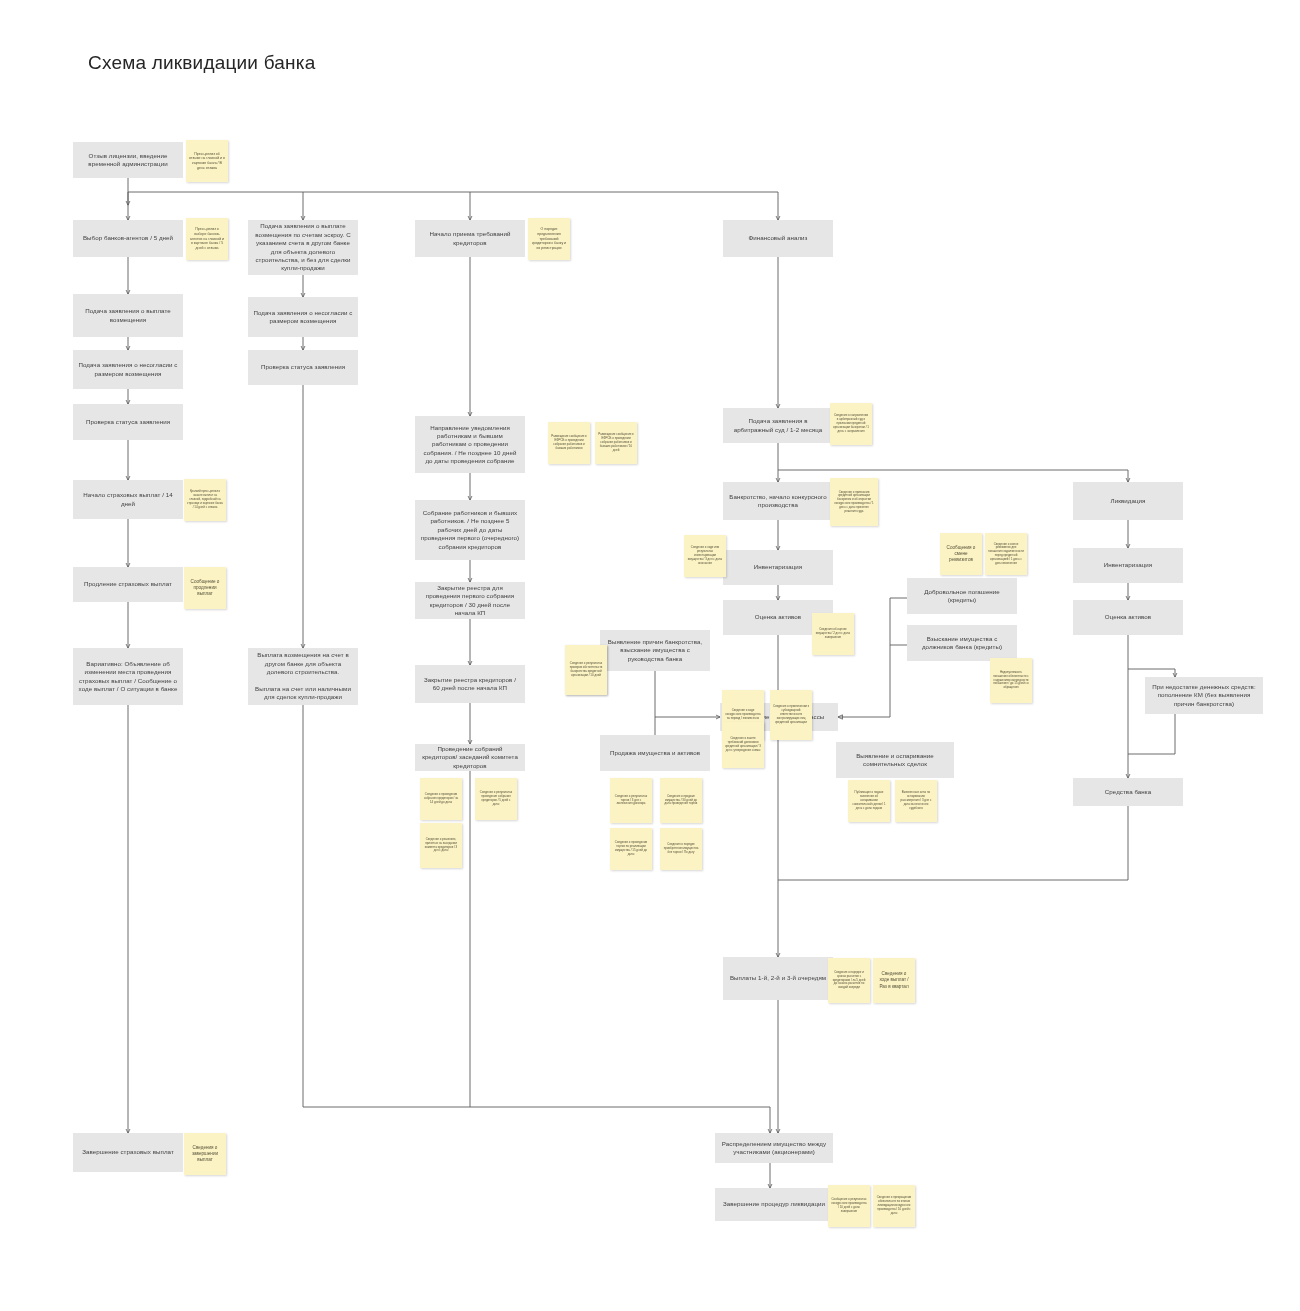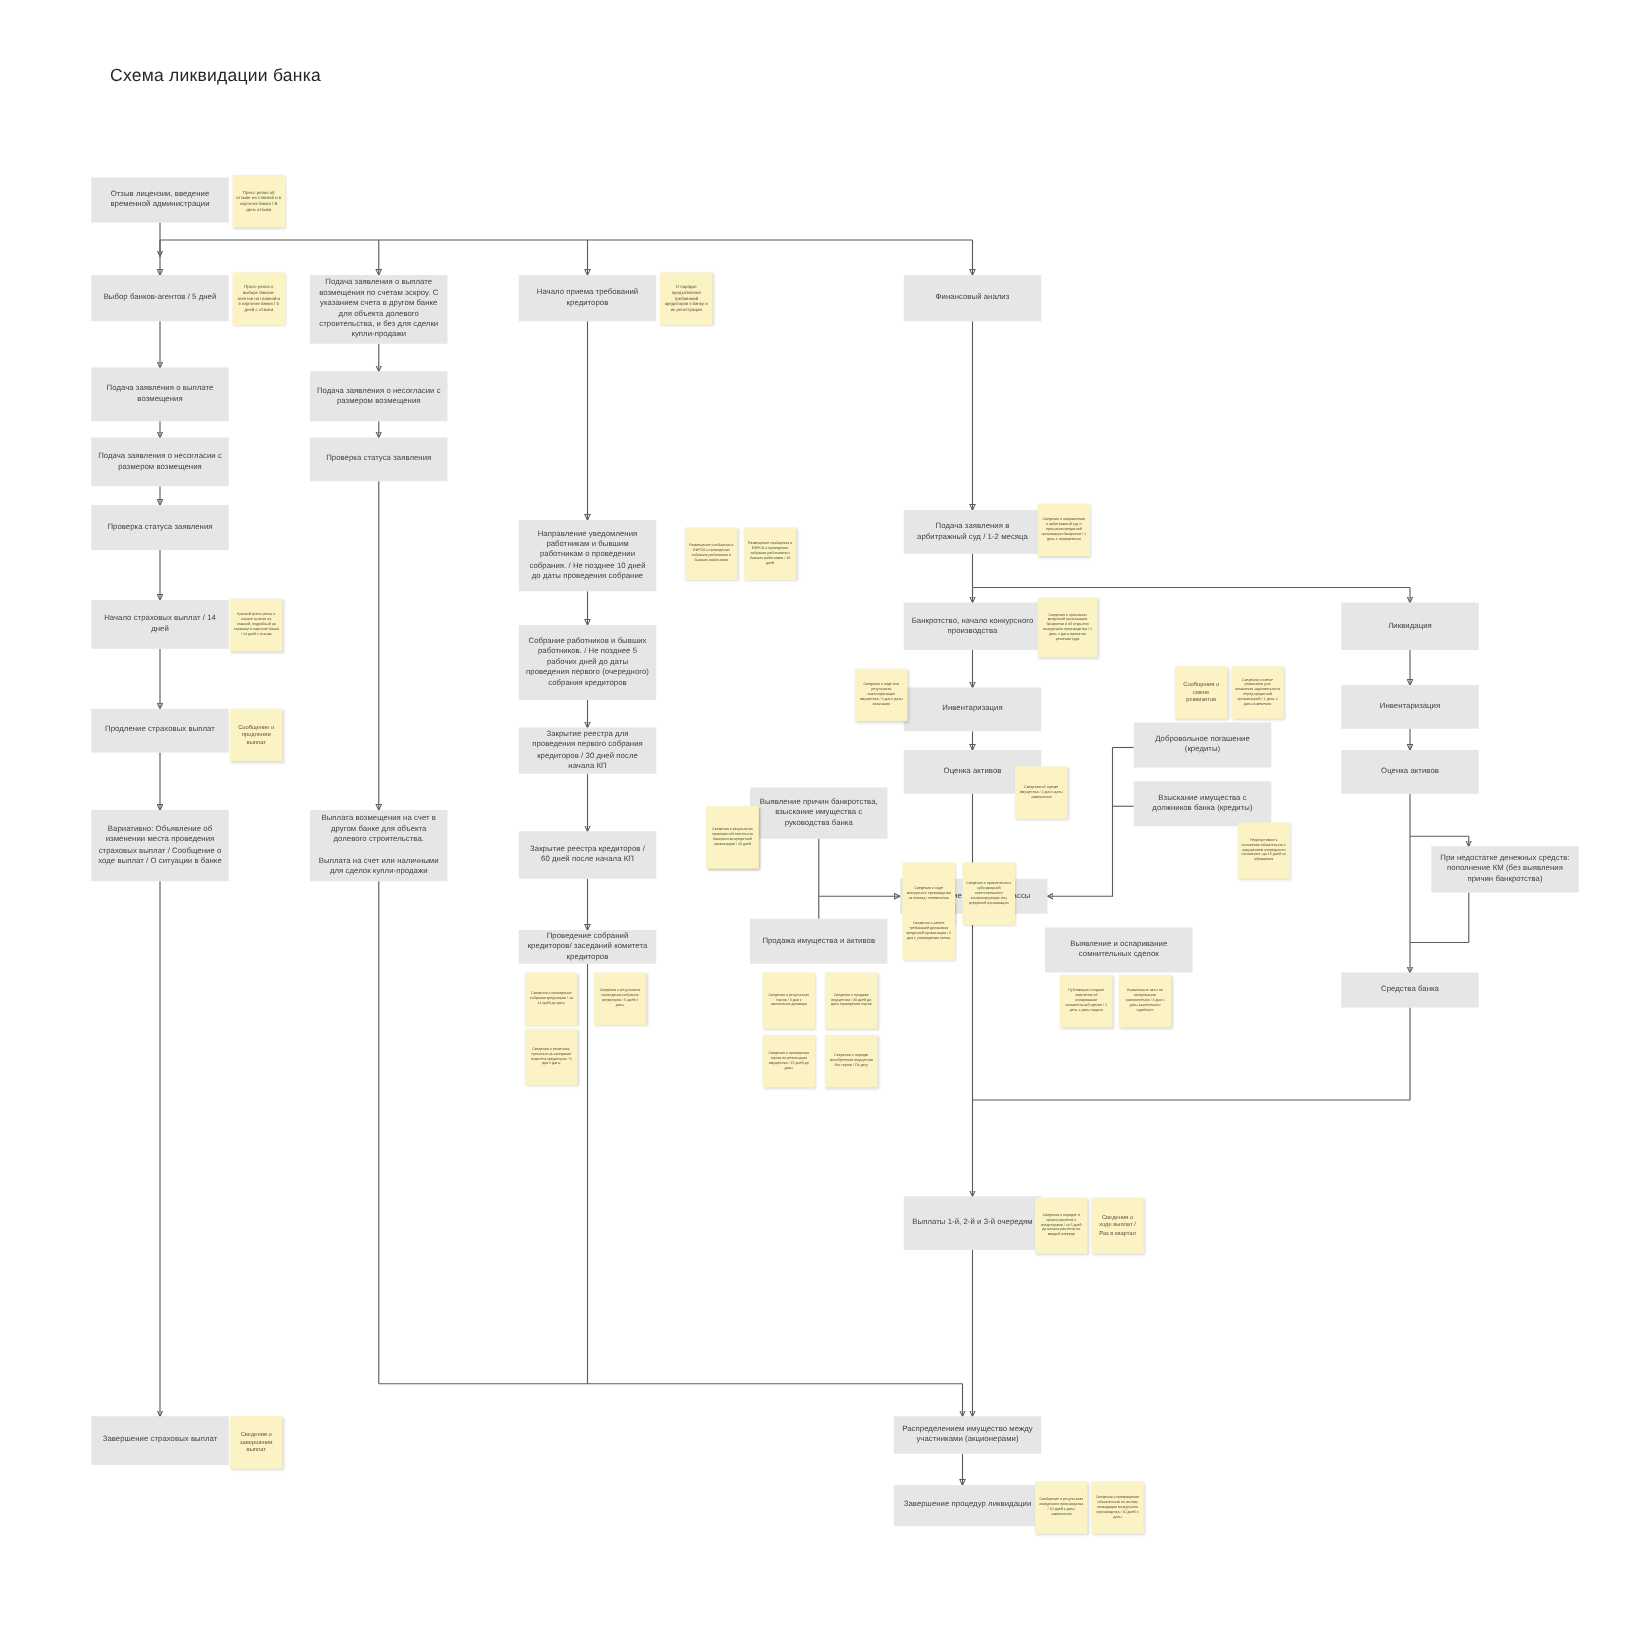--- a/index.html
+++ b/index.html
@@ -16,21 +16,21 @@
     position: relative;
     width: 1300px;
     height: 1311px;
     background: #ffffff;
     overflow: hidden;
   }
   #title {
     position: absolute;
     left: 88px;
     top: 52px;
-    font-size: 14px;
+    font-size: 19px;
     color: #262626;
     letter-spacing: 0.2px;
     white-space: nowrap;
   }
   .node {
     position: absolute;
     box-sizing: border-box;
     background: #e6e6e6;
     color: #3f3f3f;
     display: flex;

